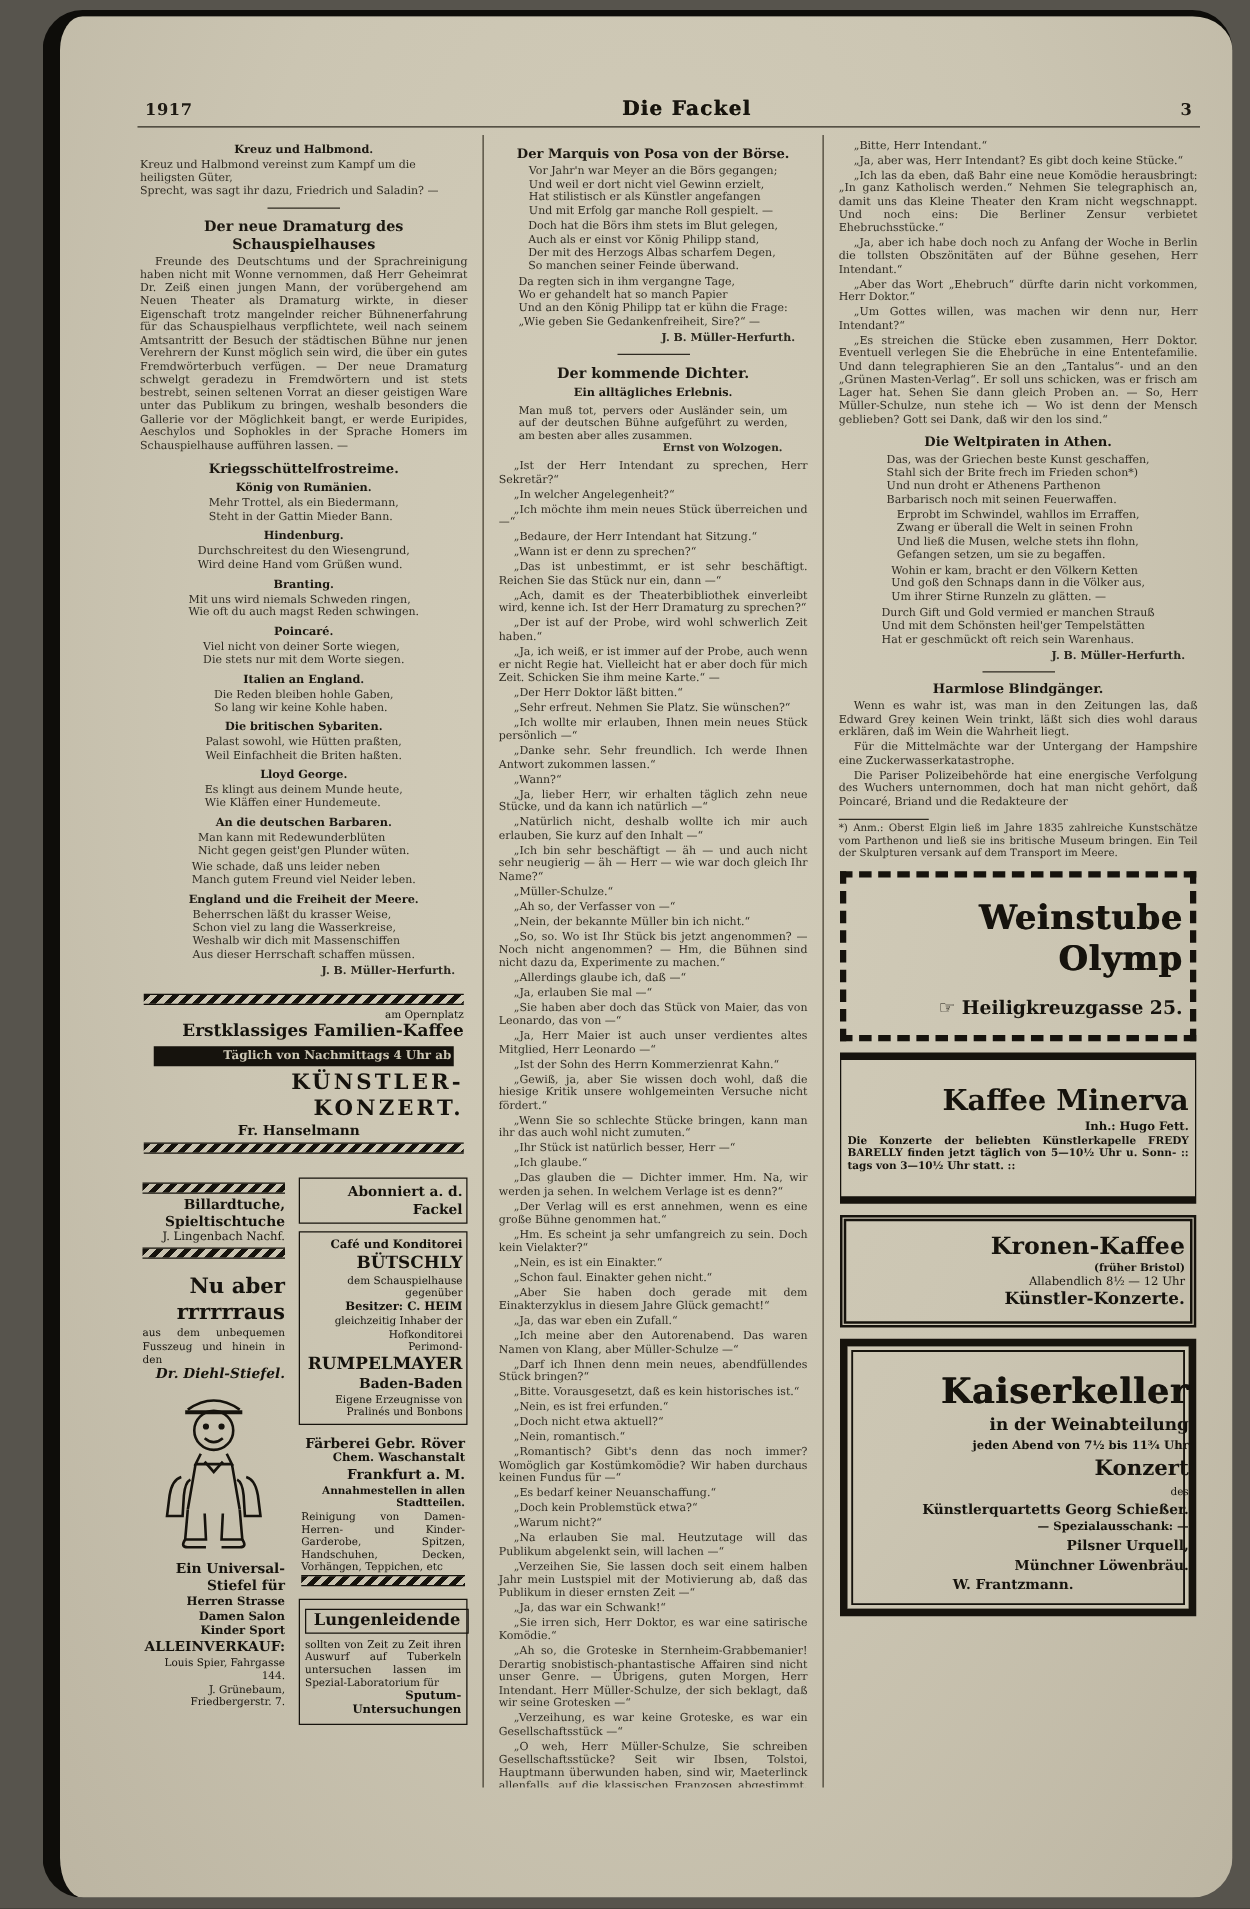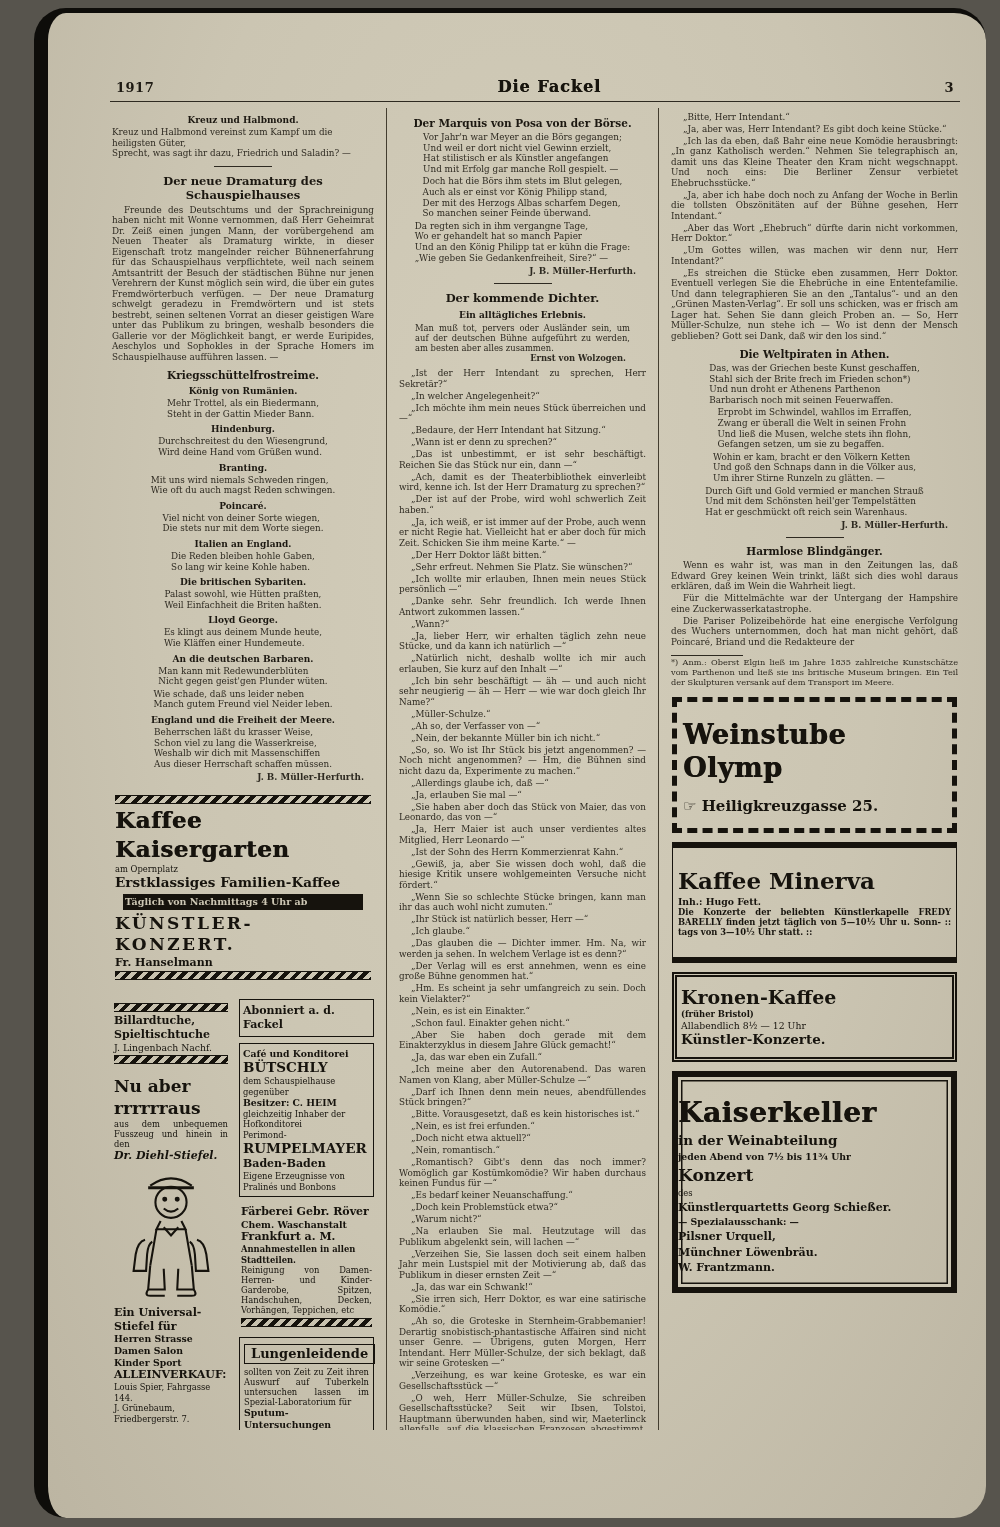--- a/index.html
+++ b/index.html
@@ -43,31 +43,31 @@
   .blk-attrib{font-size:8.4px;text-align:right;padding-right:20px;font-weight:bold}
   .blk-sig{font-size:8.8px;text-align:right;font-weight:bold;padding-right:10px;margin:3px 0}
   .blk-rule{width:58px;border-top:1px solid #2e2a21;margin:7px auto}
   .blk-rule.left{width:72px;margin:8px 0 2px}
   .blk-footnote{font-size:8.2px;line-height:9.8px;text-align:justify;margin-top:2px}
 
   
   .ad{margin:9px 1px;color:#16130d;text-align:center}
   .ad-band{height:9px;margin:2px 0;border-top:1px solid #16130d;border-bottom:1px solid #16130d;
     background:repeating-linear-gradient(135deg,#16130d 0 4px,transparent 4px 8px)}
-  .ad-part{text-align:left;line-height:1.25}
+  .ad-part{text-align:right;line-height:1.25}
   .t-xxl{font-size:23px;font-weight:bold}
   .t-xl{font-size:17px;font-weight:bold}
   .t-lg{font-size:13.5px;font-weight:bold}
   .t-md{font-size:11px;font-weight:bold}
   .t-sm{font-size:9.3px}
   .t-xs{font-size:8.4px}
   .bold{font-weight:bold}
   .ital{font-style:italic}
   .just{text-align:justify;line-height:1.2}
-  .right{text-align:left;padding-right:8px}
+  .right{text-align:center;padding-right:8px}
   .spread{letter-spacing:2.5px}
   .fraktur{text-shadow:.6px 0 0 currentColor;letter-spacing:.5px}
   .invert{background:#16130d;color:#cdc7b4;font-weight:bold;font-size:9.5px;padding:2px 2px;margin:3px 8px}
   .ad-plain{padding:2px}
   .ad-boxthin{border:1.5px solid #16130d;padding:4px 3px;}
   .ad-lungen{border:1.5px solid #16130d;padding:5px 4px}
   .lungen-title{display:inline-block;border:1.5px solid #16130d;font-weight:bold;font-size:13px;padding:1px 6px;margin-bottom:3px}
   .ad-olymp{border:5px dashed #16130d;padding:16px 6px 12px}
   .ad-olymp .t-xxl{font-size:27px;margin-bottom:12px}
   .ad-minerva{border:1px solid #16130d;border-top:6px solid #16130d;border-bottom:6px solid #16130d;padding:19px 5px}
@@ -156,21 +156,20 @@
           <h4 class="blk-subheading">England und die Freiheit der Meere.</h4>
           <div class="blk-verse">
             <div class="verse-line">Beherrschen läßt du krasser Weise,</div>
             <div class="verse-line">Schon viel zu lang die Wasserkreise,</div>
             <div class="verse-line">Weshalb wir dich mit Massenschiffen</div>
             <div class="verse-line">Aus dieser Herrschaft schaffen müssen.</div>
           </div>
           <div class="blk-sig">J. B. Müller-Herfurth.</div>
           <div class="ad ad-plain">
             <div class="ad-band"></div>
-            <div class="ad-part t-xxl fraktur"><span>Kaffee Kaisergarten</span></div>
             <div class="ad-part t-xs"><span>am Opernplatz</span></div>
             <div class="ad-part t-lg"><span>Erstklassiges Familien-Kaffee</span></div>
             <div class="ad-part invert"><span>Täglich von Nachmittags 4 Uhr ab</span></div>
             <div class="ad-part t-xl spread"><span>KÜNSTLER-KONZERT.</span></div>
             <div class="ad-part t-md right"><span>Fr. Hanselmann</span></div>
             <div class="ad-band"></div>
           </div>
           <div class="ad-row">
             <div class="ad-subcol left">
               <div class="ad ad-plain">

